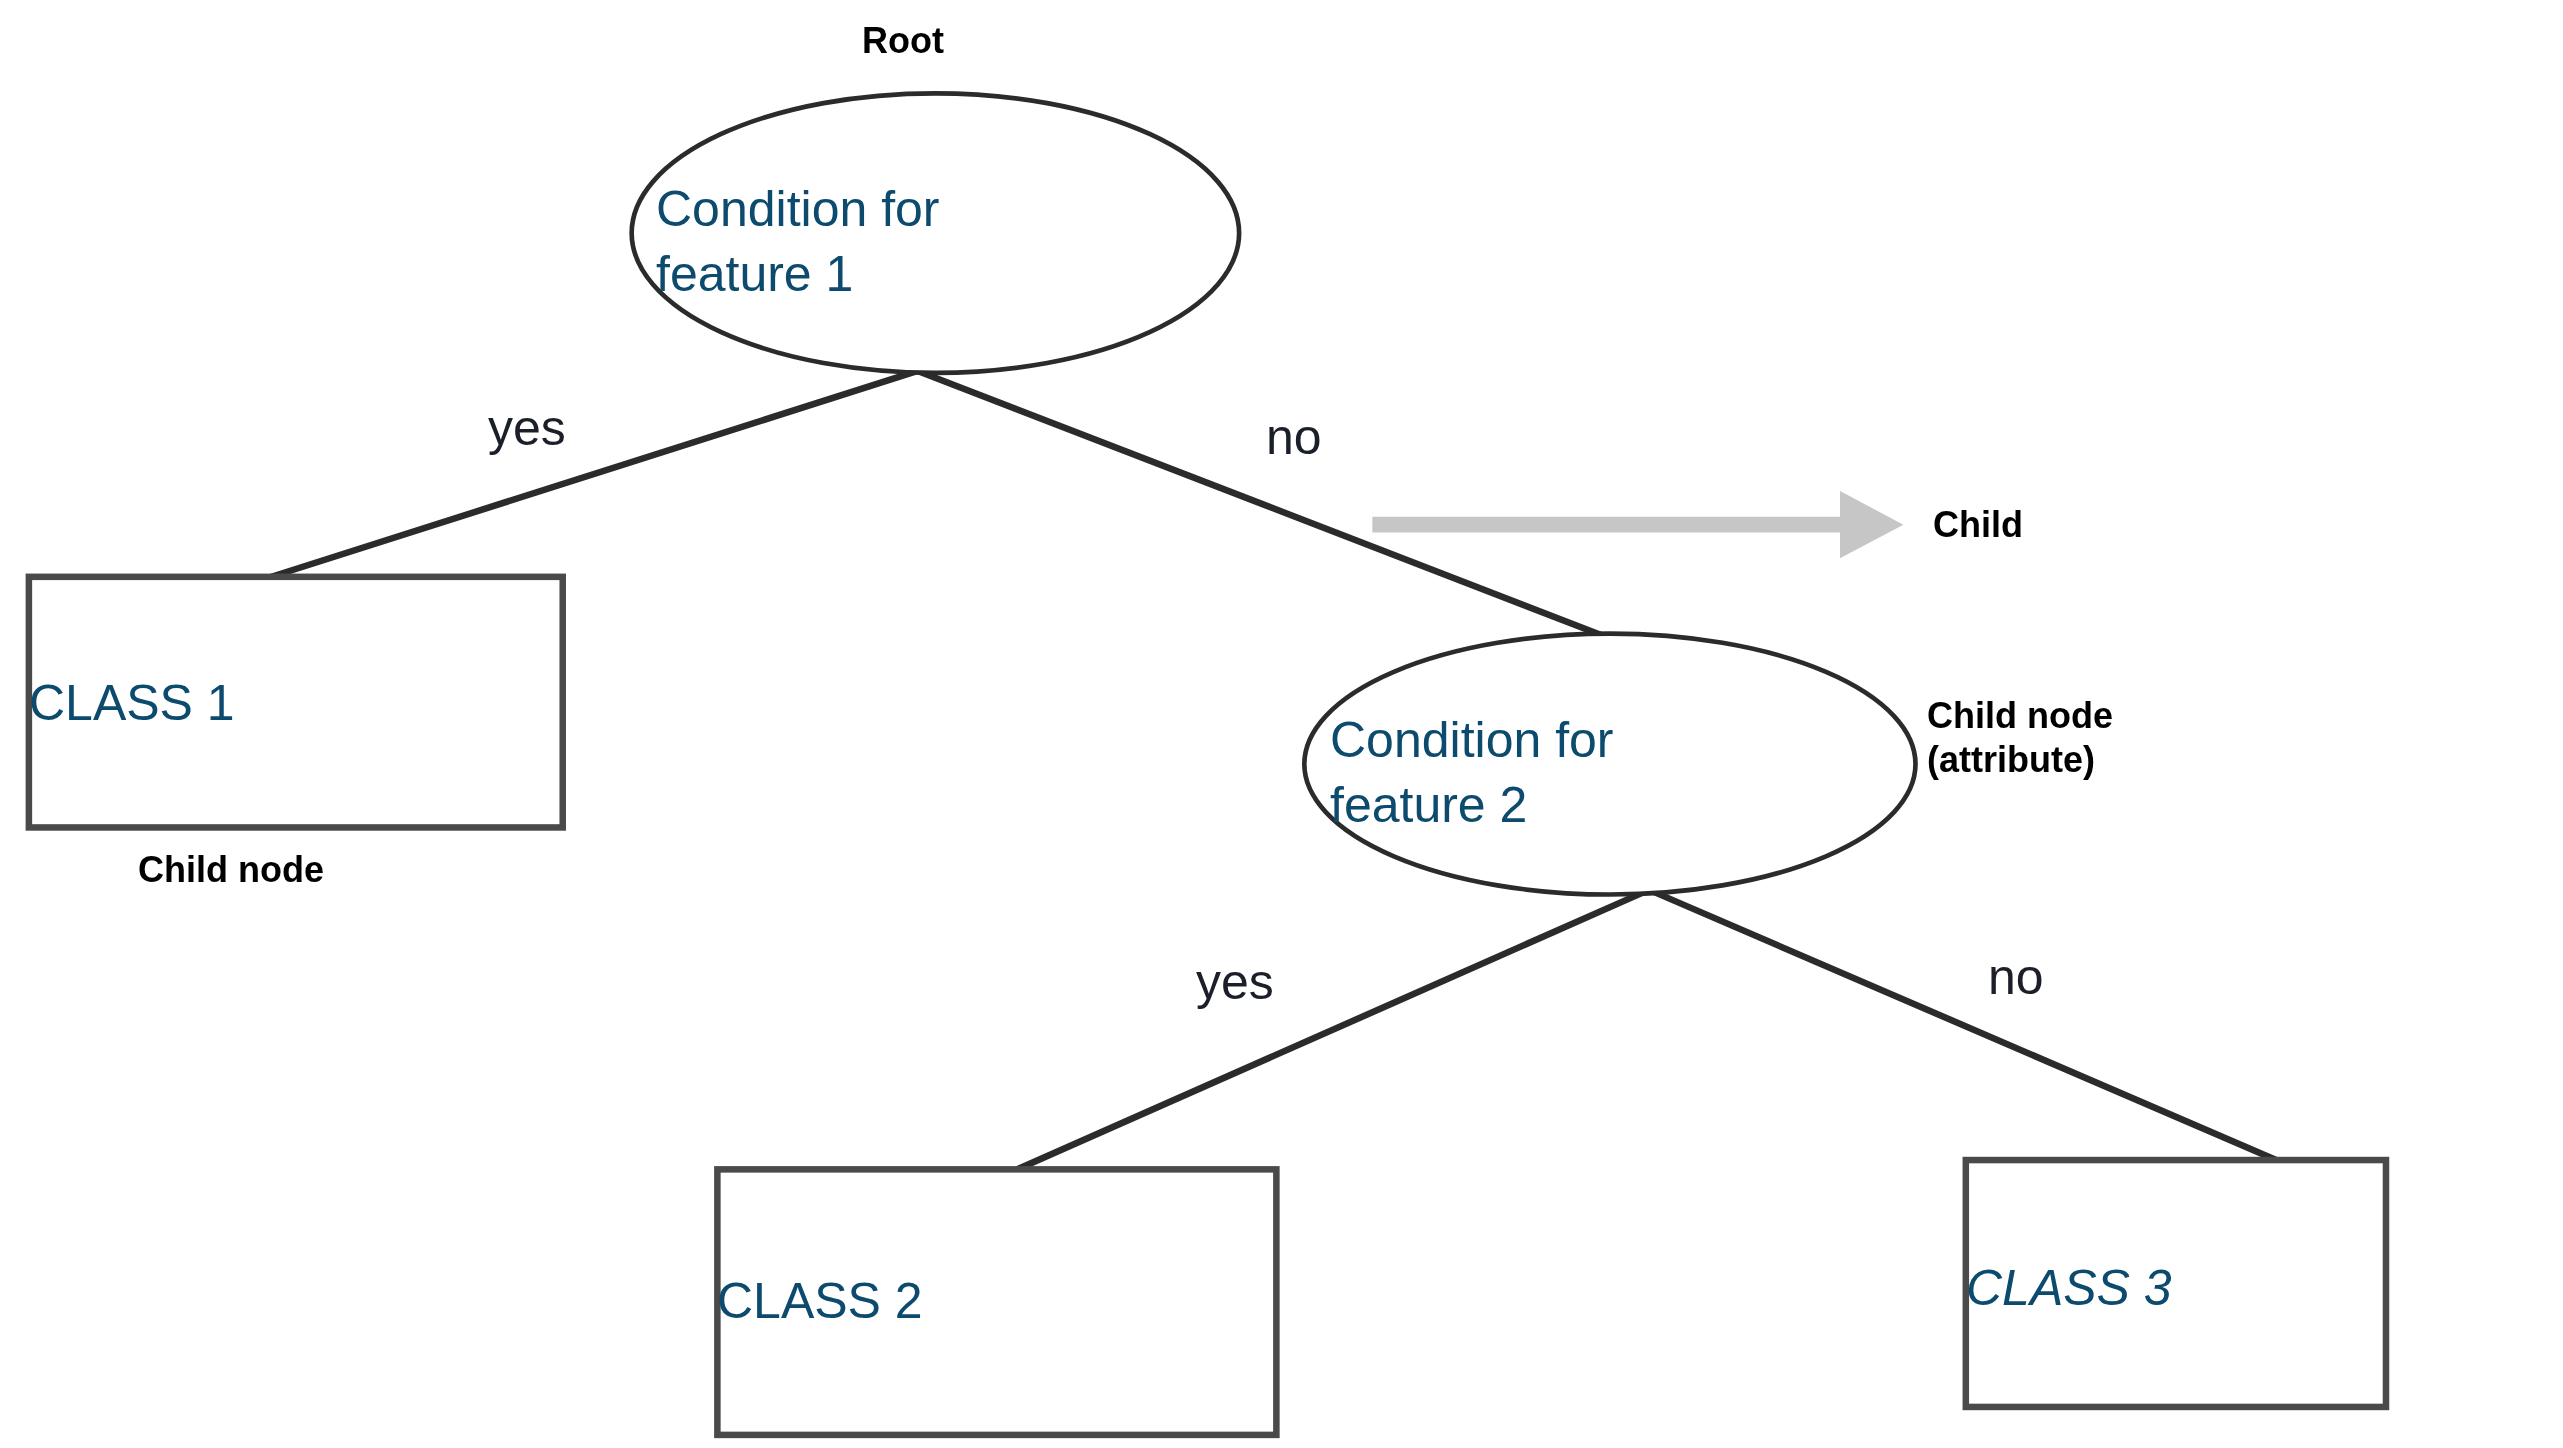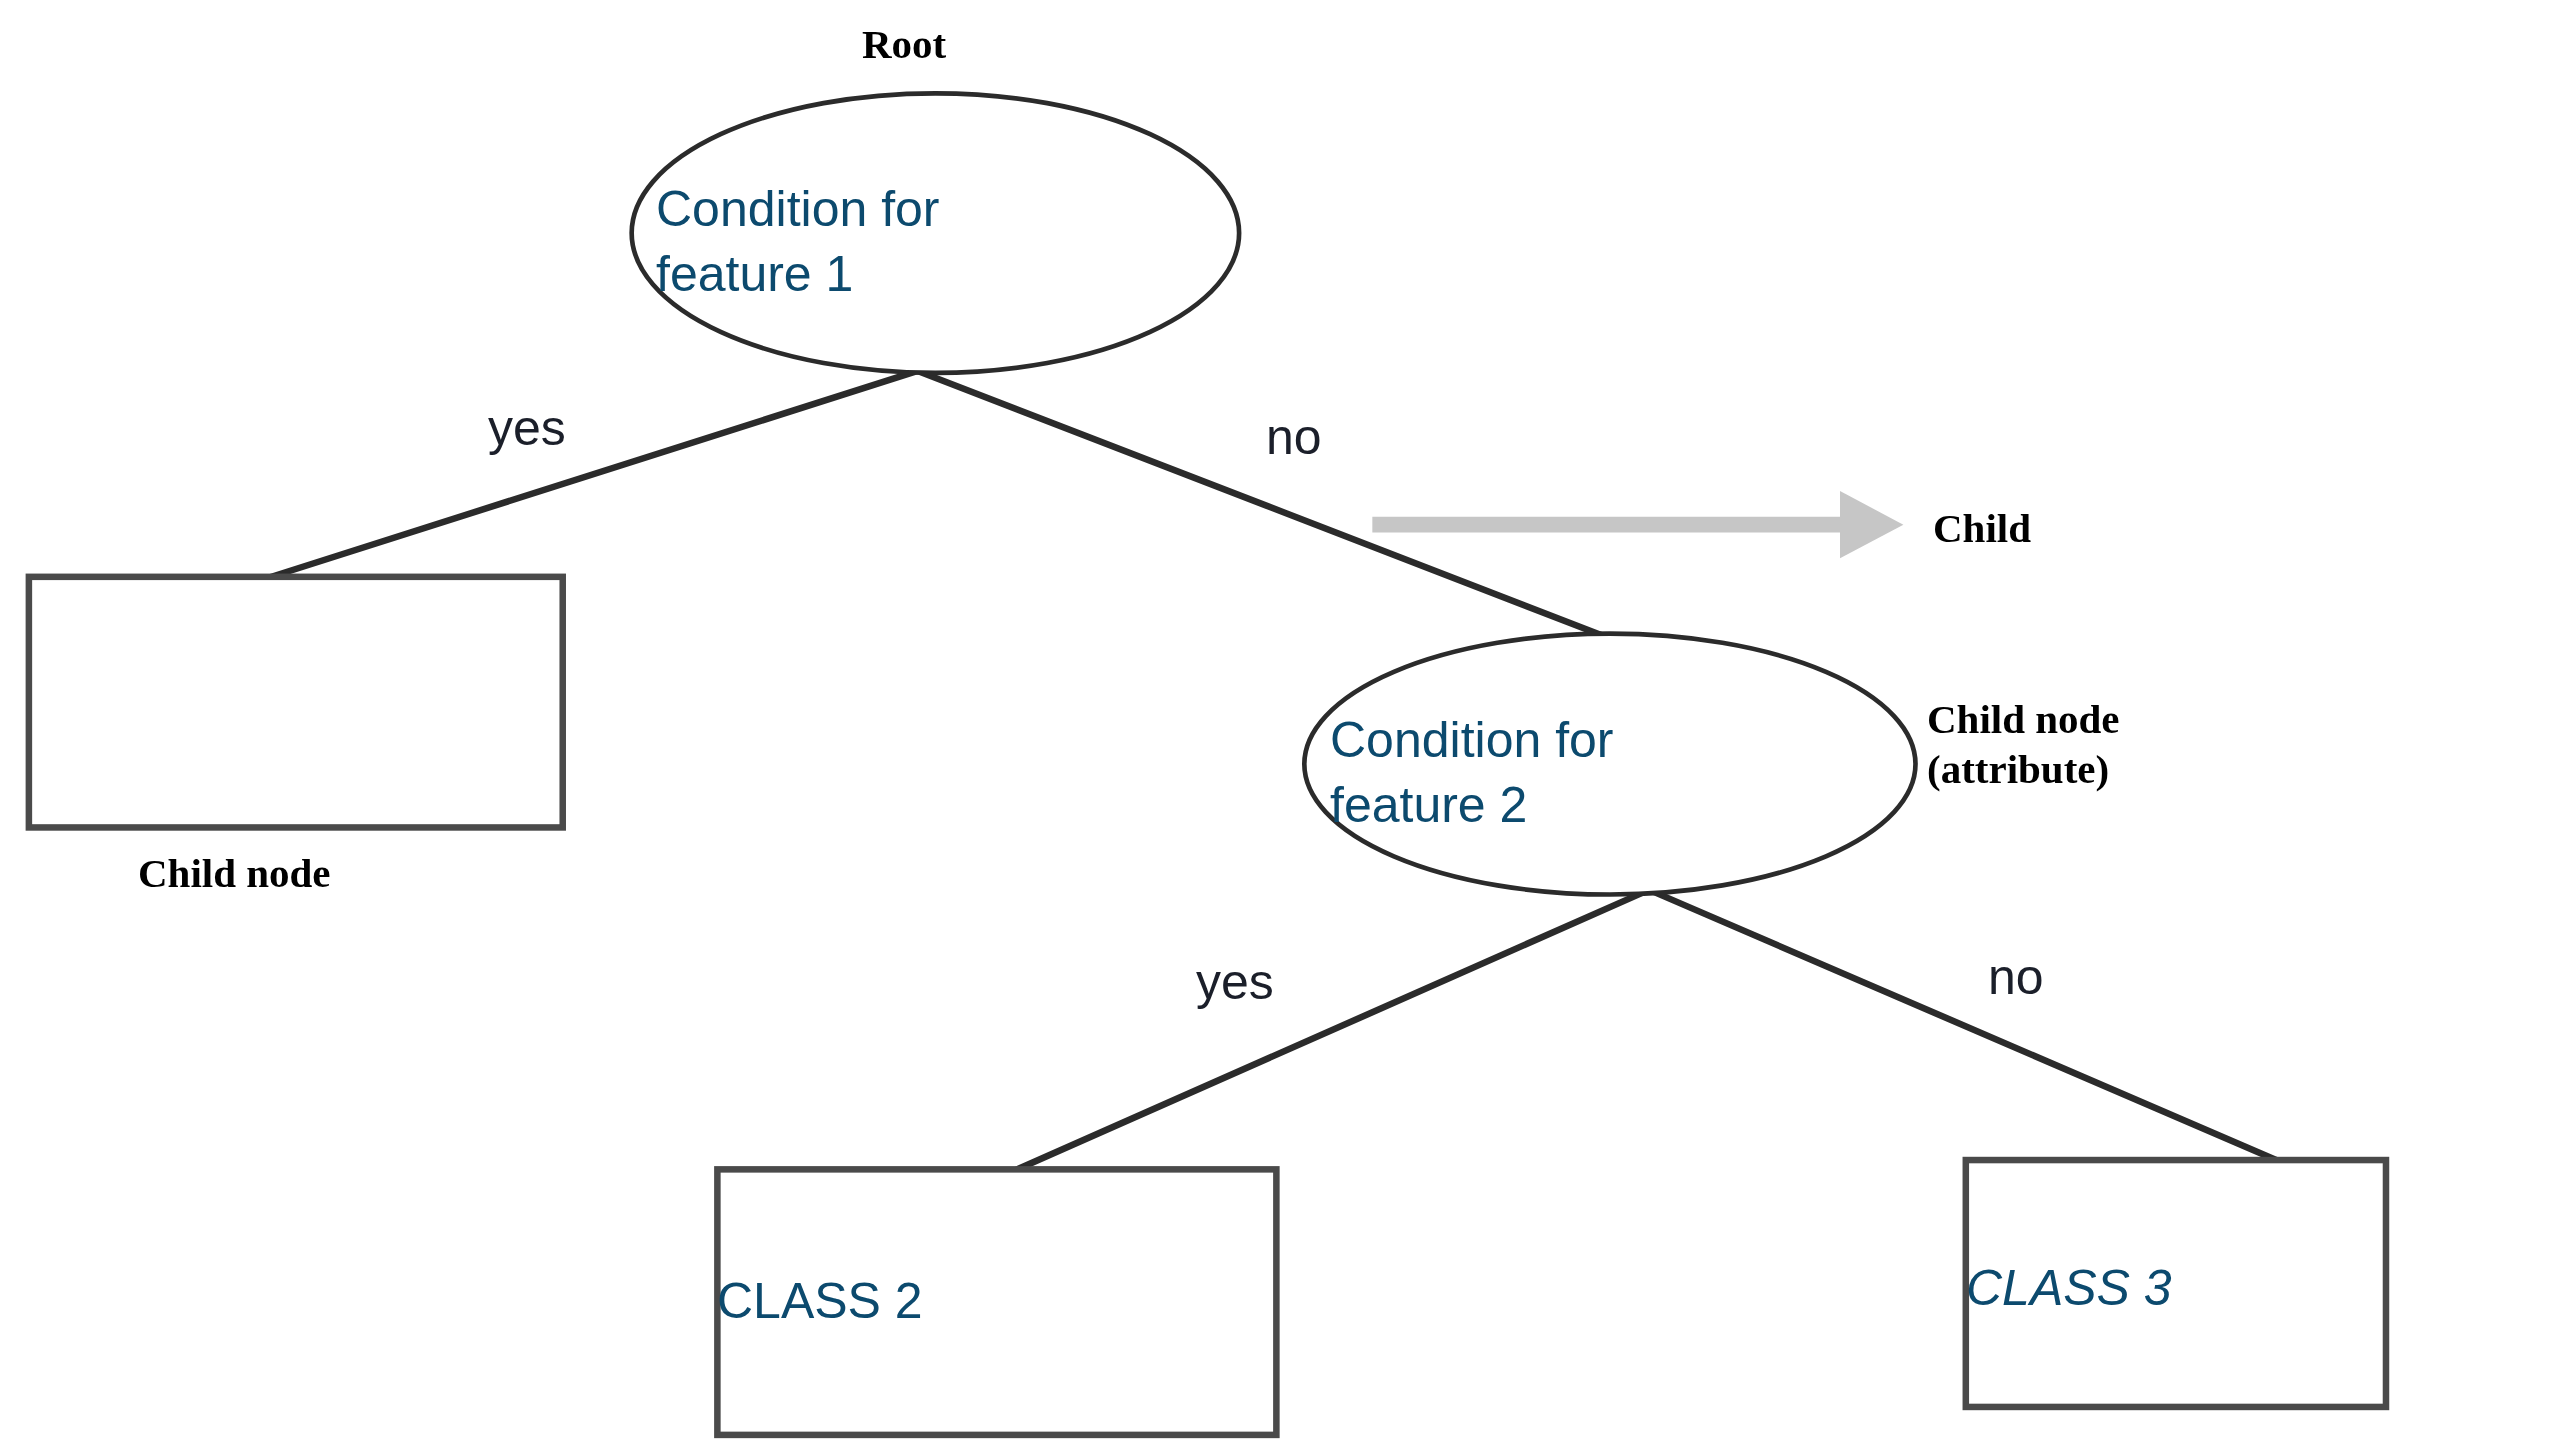--- a/index.html
+++ b/index.html
@@ -37,22 +37,22 @@
     color: #1b1f2a;
     font-family: "Liberation Sans", sans-serif;
     font-size: 50px;
     line-height: 1.1;
     white-space: nowrap;
     margin-left: 41px;
   }
   .annotation {
     position: absolute;
     color: #000000;
-    font-family: Liberation Serif, serif;
-    font-size: 41px;
+    font-family: Liberation Sans, sans-serif;
+    font-size: 36px;
     font-weight: bold;
     line-height: 1.22;
     white-space: pre-line;
   }
 </style>
 </head>
 <body>
 
 <div id="stage">
 
@@ -78,20 +78,21 @@
       <polygon points="1975,527 2043,563 1975,599" fill="#c6c6c6"></polygon>
     </g>
   </svg>
 
   <div class="node-label" style="left:656px; top:177px; width:559px;">Condition for
 feature 1</div>
 
   <div class="node-label" style="left:1330px; top:708px; width:559px;">Condition for
 feature 2</div>
 
+  <div class="node-label" style="left:29px; top:671px; width:534px;">CLASS 1</div>
 
   <div class="node-label" style="left:717px; top:1269px; width:559px;">CLASS 2</div>
 
   <div class="node-label" style="left:1966px; top:1256px; width:420px;font-style:italic;">CLASS 3</div>
 
   <div class="edge-label" style="left:447px; top:401px;">yes</div>
 
   <div class="edge-label" style="left:1225px; top:410px;">no</div>
 
   <div class="edge-label" style="left:1155px; top:955px;">yes</div>

